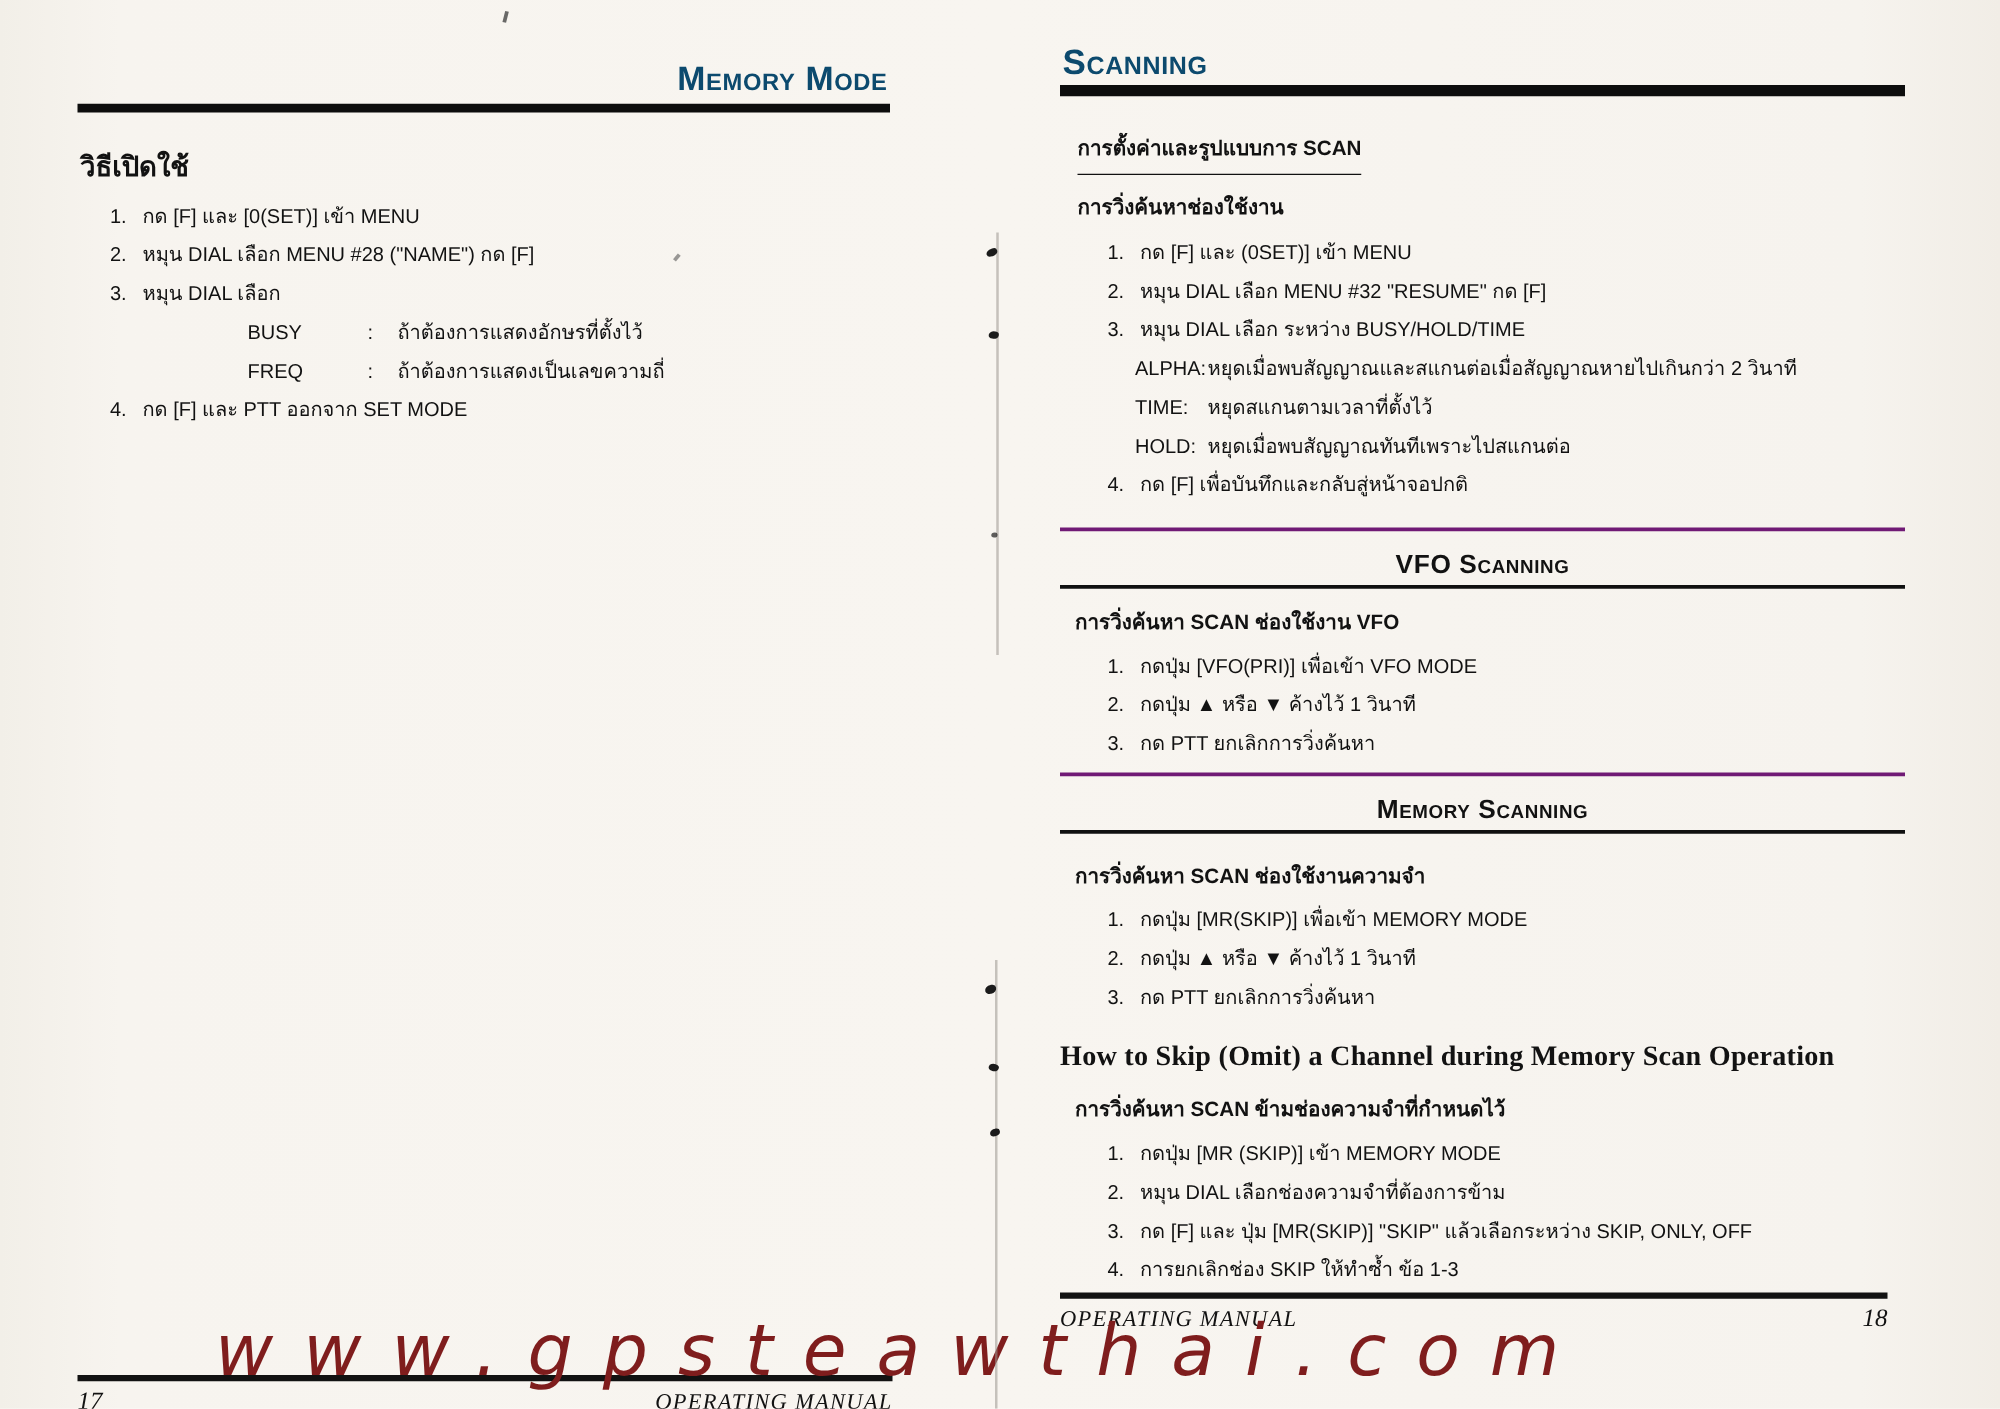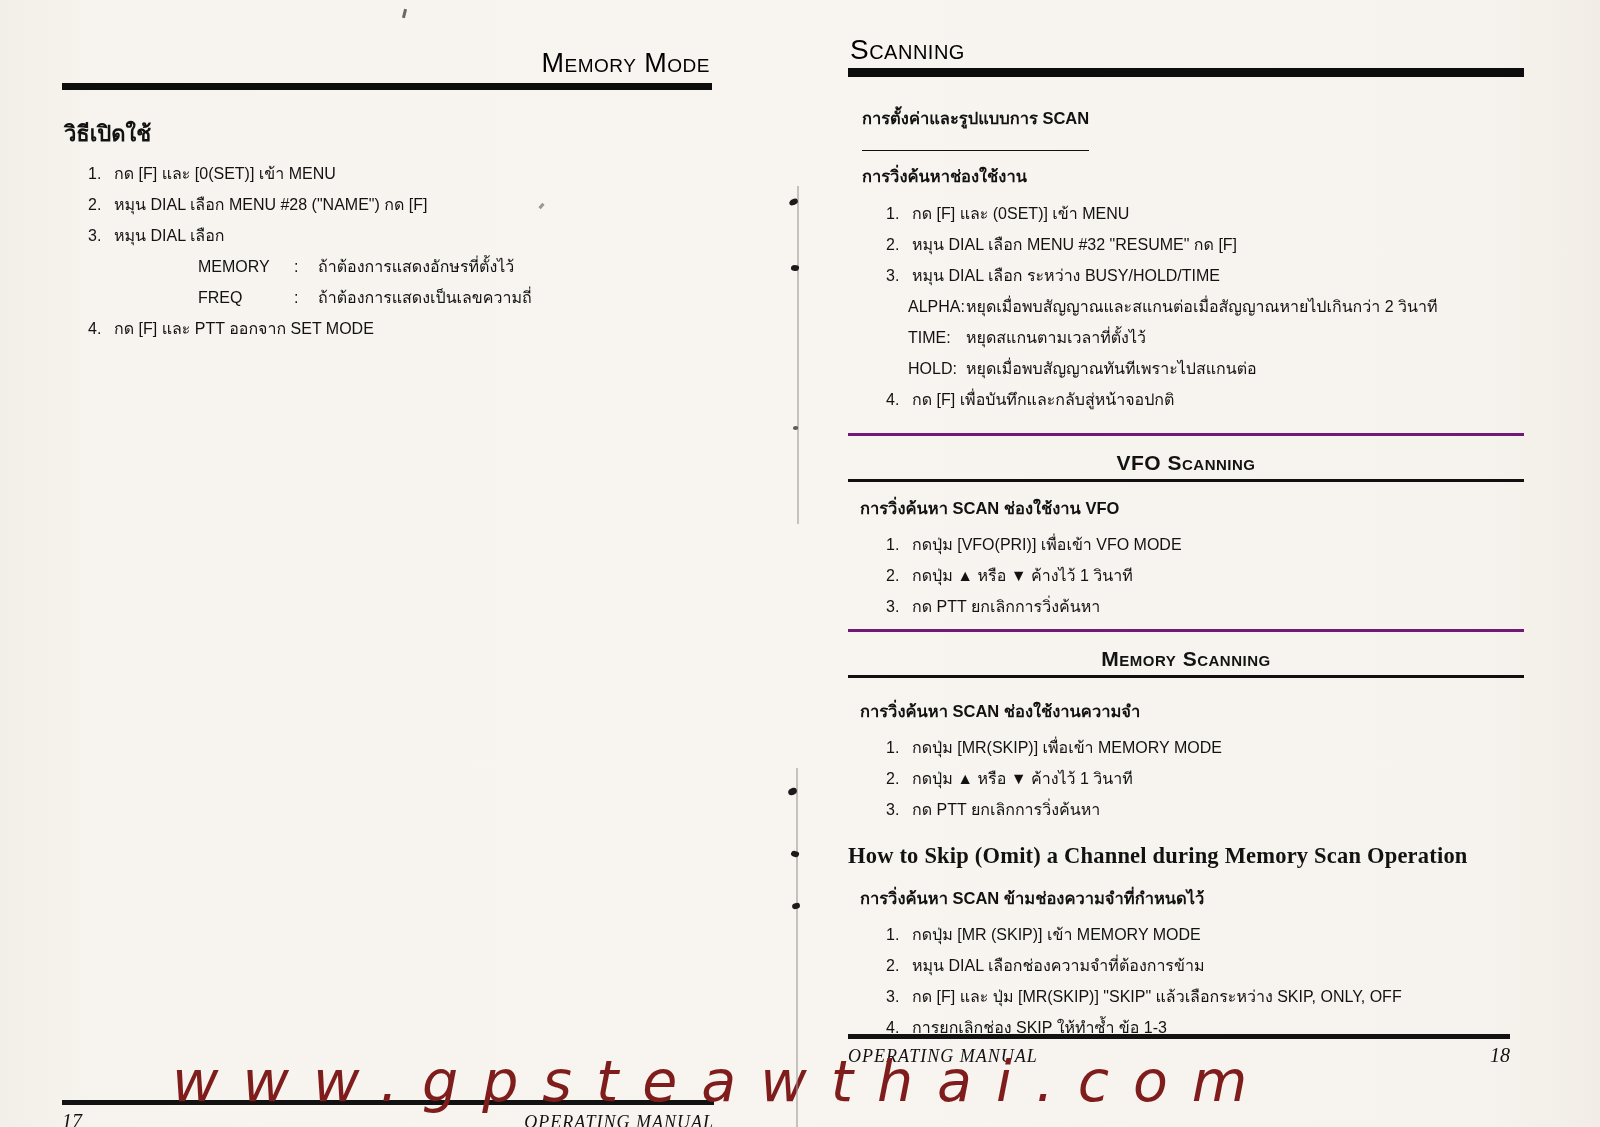--- a/index.html
+++ b/index.html
@@ -5,39 +5,39 @@
   html,body{margin:0;padding:0;}
   body{
     width:1600px;height:1127px;position:relative;overflow:hidden;
     background:linear-gradient(90deg,#f2efe8 0%,#f7f4ef 6%,#f8f5f0 50%,#f6f3ee 93%,#f1ede6 100%);
     font-family:"Liberation Sans","DejaVu Sans",sans-serif;color:#121212;
   }
   .page{position:absolute;top:0;}
   #left-page{left:62px;width:652px;}
   #right-page{left:848px;width:722px;}
 
-  .doc-title{font-variant:small-caps;font-weight:normal;letter-spacing:.5px;color:#000000;}
+  .doc-title{font-variant:small-caps;font-weight:bold;letter-spacing:.5px;color:#0c4a6e;}
   #left-page .doc-title{margin-top:48px;font-size:27px;text-align:right;padding-right:4px;}
   #right-page .doc-title{margin-top:34px;font-size:28px;text-align:left;padding-left:2px;}
   .title-rule{background:#0d0d0d;}
   #left-page .title-rule{height:7px;margin-top:4px;width:650px;}
   #right-page .title-rule{height:9px;margin-top:2px;width:676px;}
   #left-page .usage-heading{margin-top:26px;font-size:22px;font-weight:bold;padding-left:2px;}
 
   .steps{margin-top:14px;}
   .step{display:flex;align-items:baseline;margin-bottom:13px;font-size:16px;line-height:18px;white-space:nowrap;}
   #left-page .step{margin-left:26px;}
   #right-page .step{margin-left:38px;}
   .step .num{width:26px;flex:0 0 26px;}
   .def{display:grid;margin-bottom:13px;font-size:16px;line-height:18px;white-space:nowrap;}
   #left-page .def{margin-left:136px;grid-template-columns:96px 24px auto;}
   #right-page .def{margin-left:60px;grid-template-columns:58px auto;}
 
   .scan-setup-heading{margin:28px 0 0 14px;font-size:16.5px;font-weight:bold;}
-  .scan-setup-heading span{display:inline-block;border-bottom:1.6px solid #111;padding-bottom:19px;}
+  .scan-setup-heading span{display:inline-block;border-bottom:1.6px solid #111;padding-bottom:8px;}
   .scan-setup-sub{margin:12px 0 16px 14px;font-size:16.5px;font-weight:bold;}
 
   .sec-head{width:676px;border-top:3px solid #701a75;border-bottom:3.5px solid #101010;
     text-align:center;padding:15px 0 4px;}
   .sec-title{font-variant:small-caps;font-weight:bold;font-size:21px;letter-spacing:.5px;}
   .sec-intro{margin:13px 0 15px 12px;font-size:16.5px;font-weight:bold;}
 
   .serif-heading{font-family:"Liberation Serif","DejaVu Serif",serif;font-weight:bold;
     font-size:22.5px;margin:24px 0 16px 0;letter-spacing:.2px;}
 
@@ -78,21 +78,21 @@
         <span class="num">2.</span>
         <span class="txt">หมุน DIAL เลือก MENU #28 ("NAME") กด [F]</span>
       </div>
 
       <div class="step">
         <span class="num">3.</span>
         <span class="txt">หมุน DIAL เลือก</span>
       </div>
 
       <div class="def">
-        <span class="term">MEMORY</span>
+        <span class="term">BUSY</span>
         <span class="colon">:</span>
         <span class="desc">ถ้าต้องการแสดงอักษรที่ตั้งไว้</span>
       </div>
 
       <div class="def">
         <span class="term">FREQ</span>
         <span class="colon">:</span>
         <span class="desc">ถ้าต้องการแสดงเป็นเลขความถี่</span>
       </div>
 

